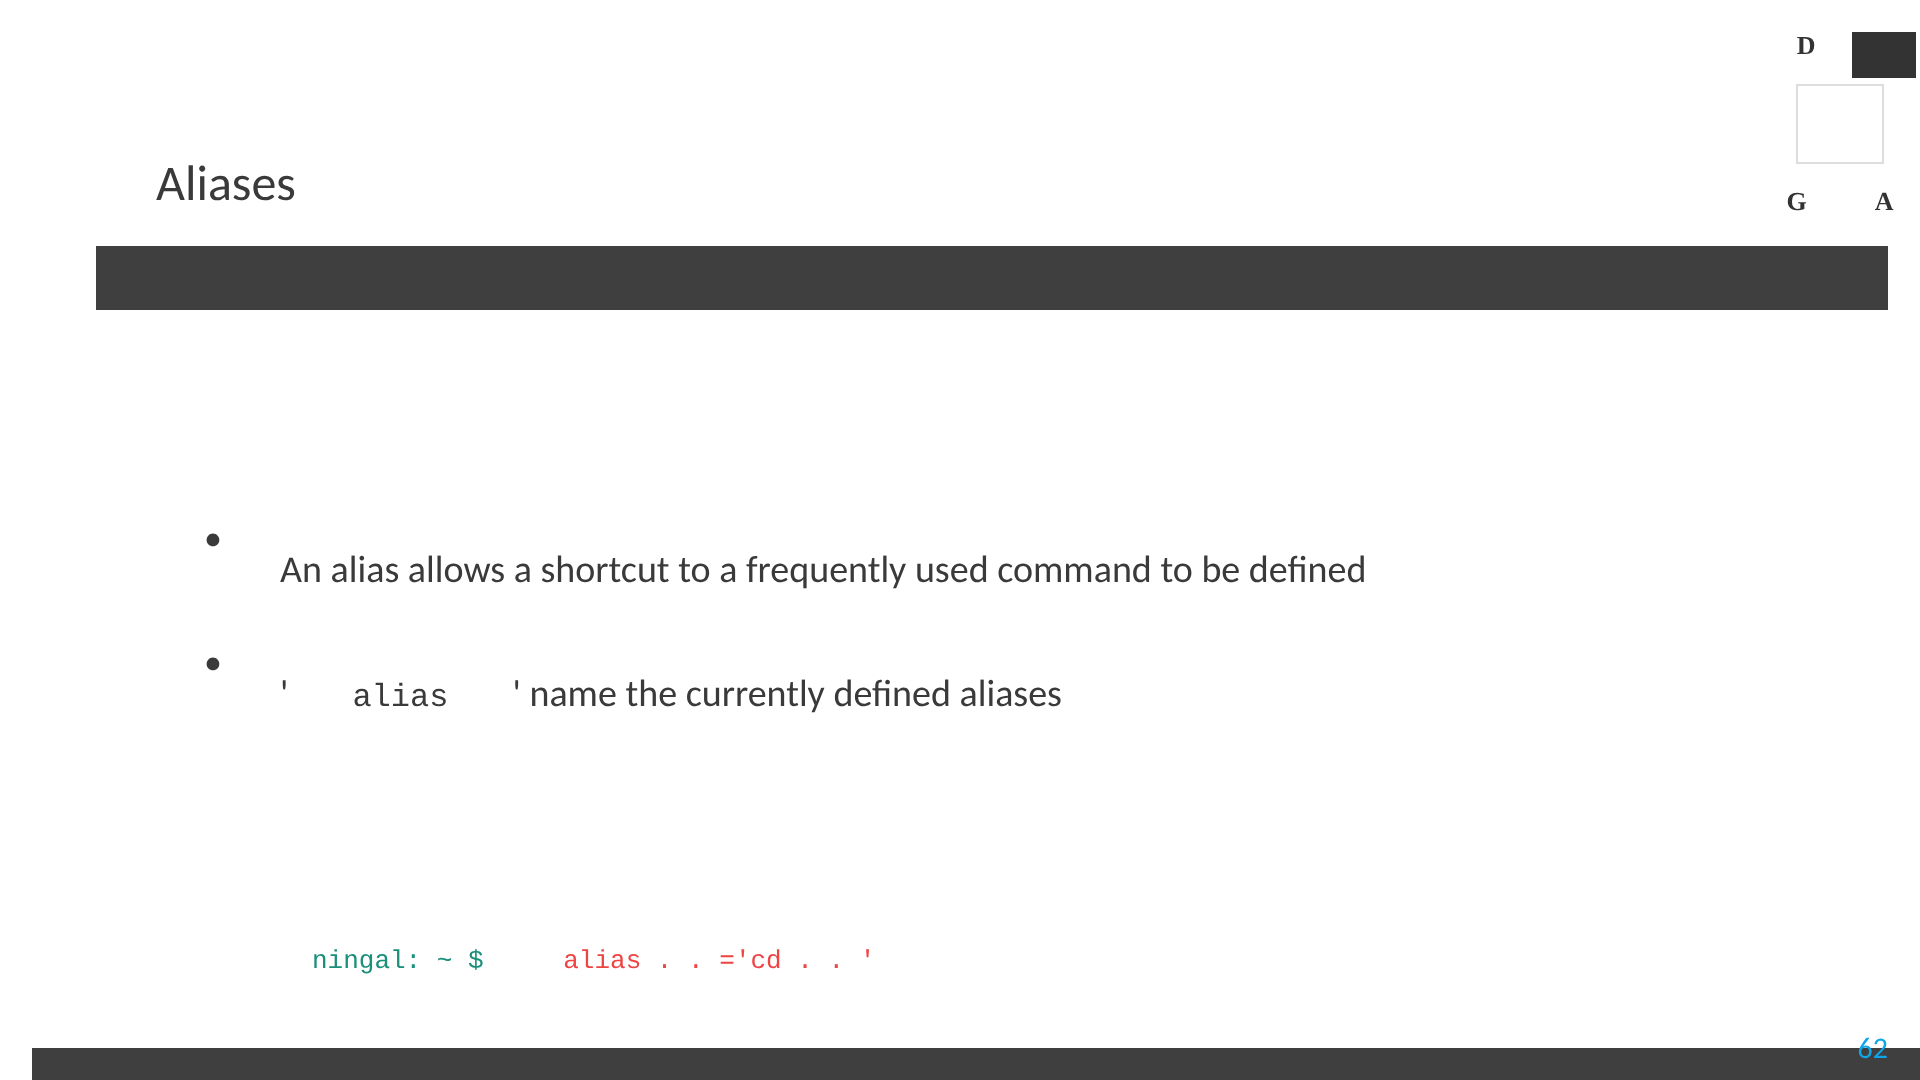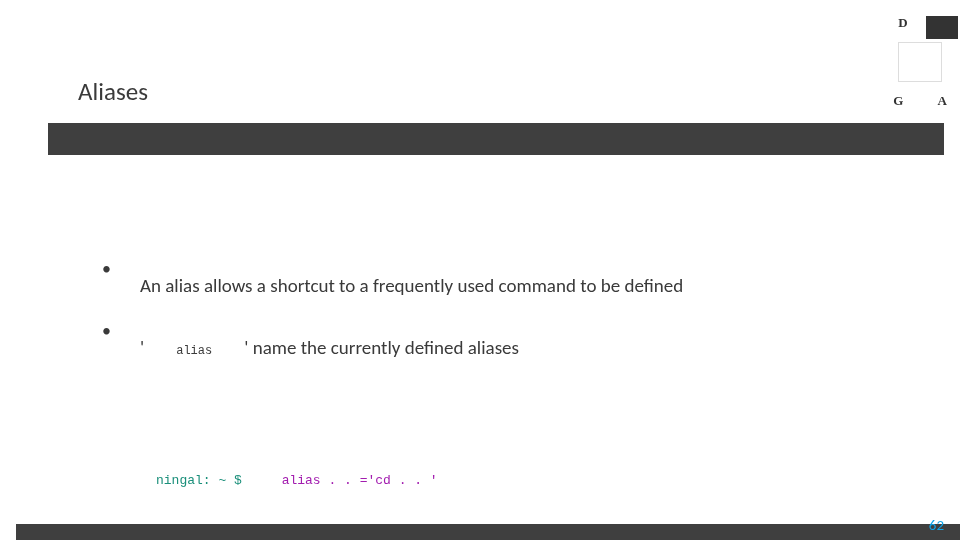--- a/index.html
+++ b/index.html
@@ -62,31 +62,31 @@
     content: "•";
     position: absolute;
     left: 4px;
     top: 0;
     color: #3a3a3a;
     font-size: 18px;
   }
   .gap { height: 18px; }
   .code-inline {
     font-family: "Courier New", monospace;
-    font-size: 12px;
+    font-size: 16px;
     color: #3a3a3a;
   }
   .term-block {
     margin: 8px 0 4px 26px;
     font-family: "Courier New", monospace;
     font-size: 13px;
     line-height: 2.0;
   }
   .term-prompt { color: #1a8f7a; margin-top: 24px; }
-  .term-cmd { color: #a21caf; }
+  .term-cmd { color: #ef4444; }
   .footer-bar {
     position: absolute;
     bottom: 0;
     left: 0;
     right: 0;
     height: 30px;
     background: #3f3f3f;
   }
   .page-num {
     position: absolute;

